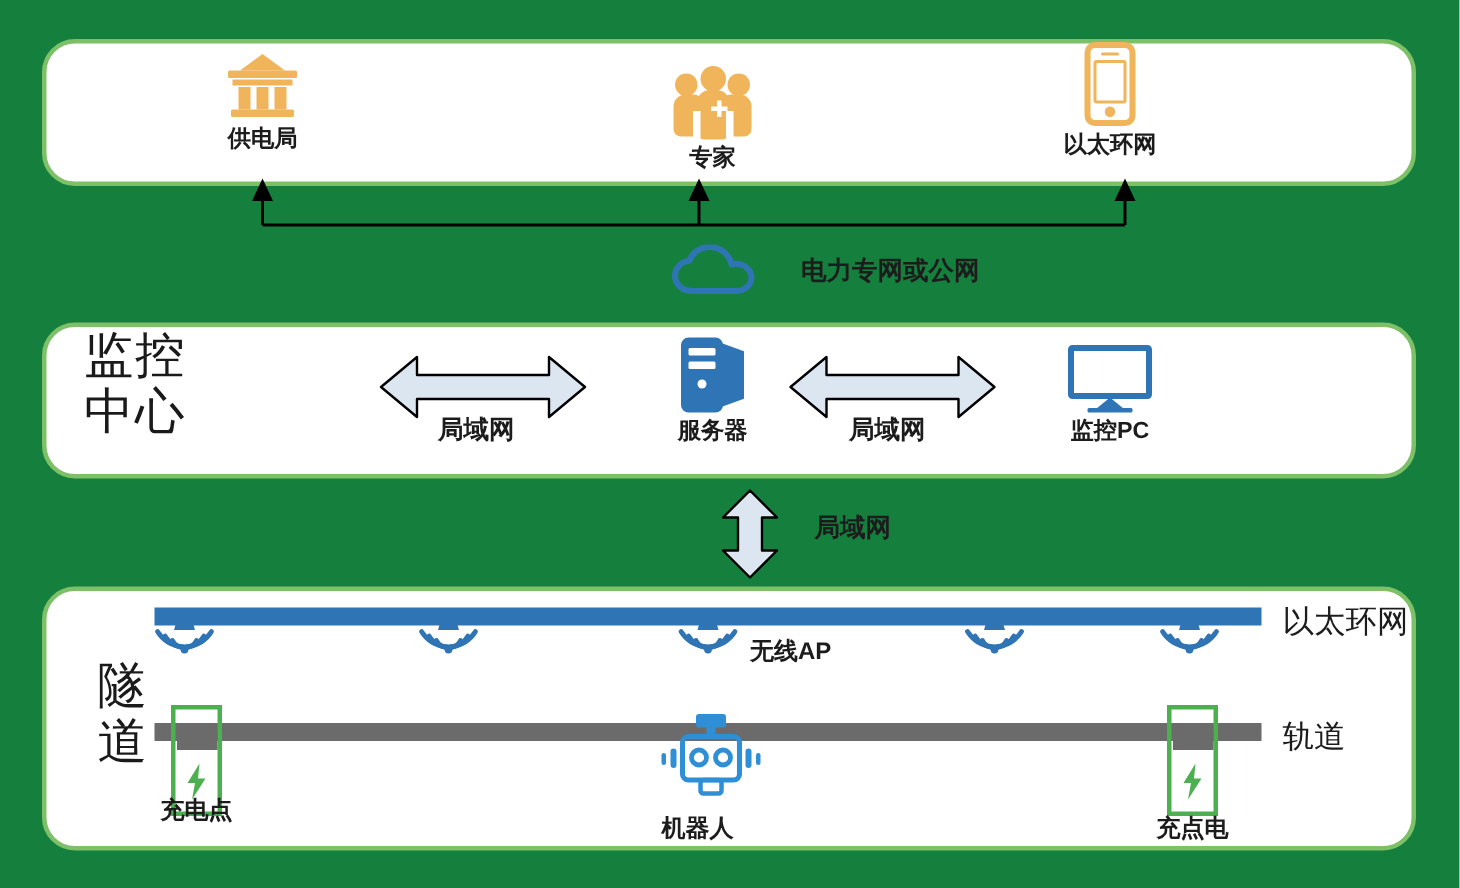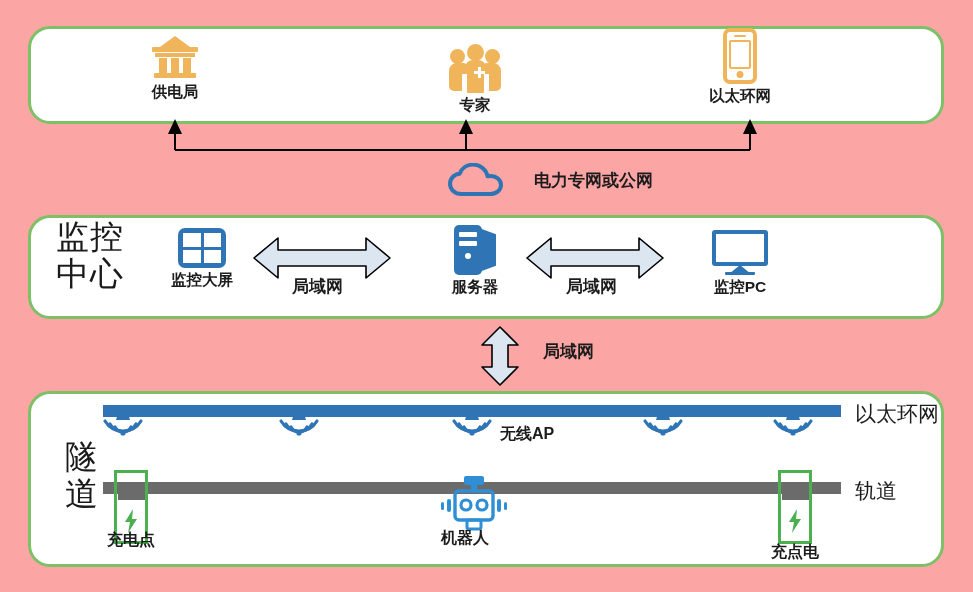--- a/index.html
+++ b/index.html
@@ -9,21 +9,21 @@
     background: #ffffff;
   }
   body {
     font-family: "Liberation Sans", "DejaVu Sans", sans-serif;
     -webkit-font-smoothing: antialiased;
   }
   #diagram {
     position: relative;
     width: 973px;
     height: 592px;
-    background: #fca5a5;
+    background: #15803d;
     overflow: hidden;
   }
   .panel {
     position: absolute;
     border: 3px solid #7dc067;
     border-radius: 22px;
     background: #ffffff;
     box-sizing: border-box;
   }
   #panel-top    { left: 28px;  top: 26px;  width: 916px; height: 98px; }
@@ -259,21 +259,21 @@
     width: 18px; height: 26px;
   }
   .charger-caption {
     position: absolute; font-size: 16px; color: #1c1c1c; white-space: nowrap;
     font-weight: 600; text-align: center;
   }
 
   .robot { position: absolute; width: 72px; height: 62px; }
   .robot svg { display: block; }
   #robot-caption {
-    position: absolute; left: 441px; top: 528px;
+    position: absolute; left: 441px; top: 542px;
     font-size: 16px; color: #1c1c1c; white-space: nowrap; font-weight: 600; font-family: Liberation Serif, serif;
   }
 </style>
 </head>
 <body>
 
 <div id="diagram">
 
   <div class="panel" id="panel-top"></div>
 
@@ -343,33 +343,20 @@
                  C53 27.0 48.3 31 42.5 31 Z" fill="none" stroke="#2f75b5" stroke-width="4" stroke-linejoin="round"></path>
       </svg>
     </div>
     <div id="cloud-label">电力专网或公网</div>
   </div>
 
   <div class="panel" id="panel-center"></div>
   <div class="panel-title" id="center-title">监控
 中心</div>
 
-  <div class="node" id="node-bigscreen">
-    <div class="icon-box">
-      <div class="bigscreen">
-        <div class="inner">
-          <div class="pane"></div>
-            <div class="pane"></div>
-          <div class="pane"></div>
-            <div class="pane"></div>
-        </div>
-      </div>
-    </div>
-    <div class="caption">监控大屏</div>
-  </div>
 
   <div class="node" id="node-server">
     <div class="icon-box">
       <div class="server">
         <div class="side"></div>
         <div class="tower"></div>
         <div class="slot s1"></div>
         <div class="slot s2"></div>
         <div class="led"></div>
       </div>

